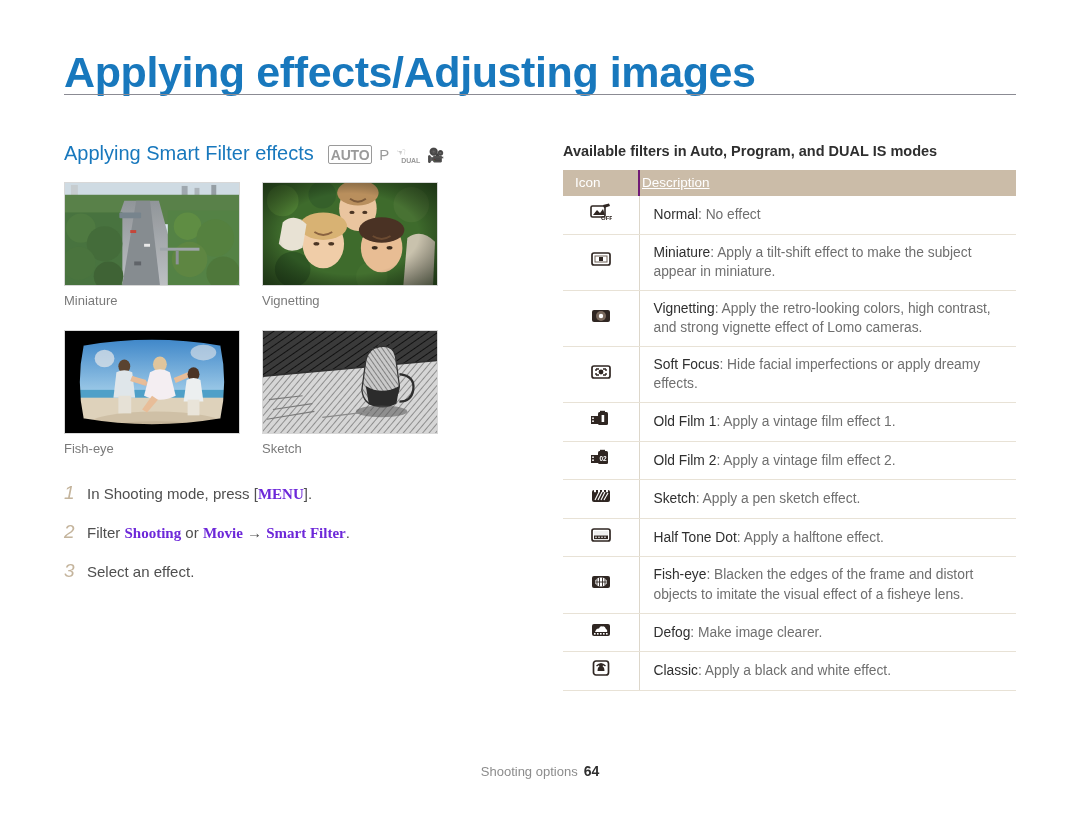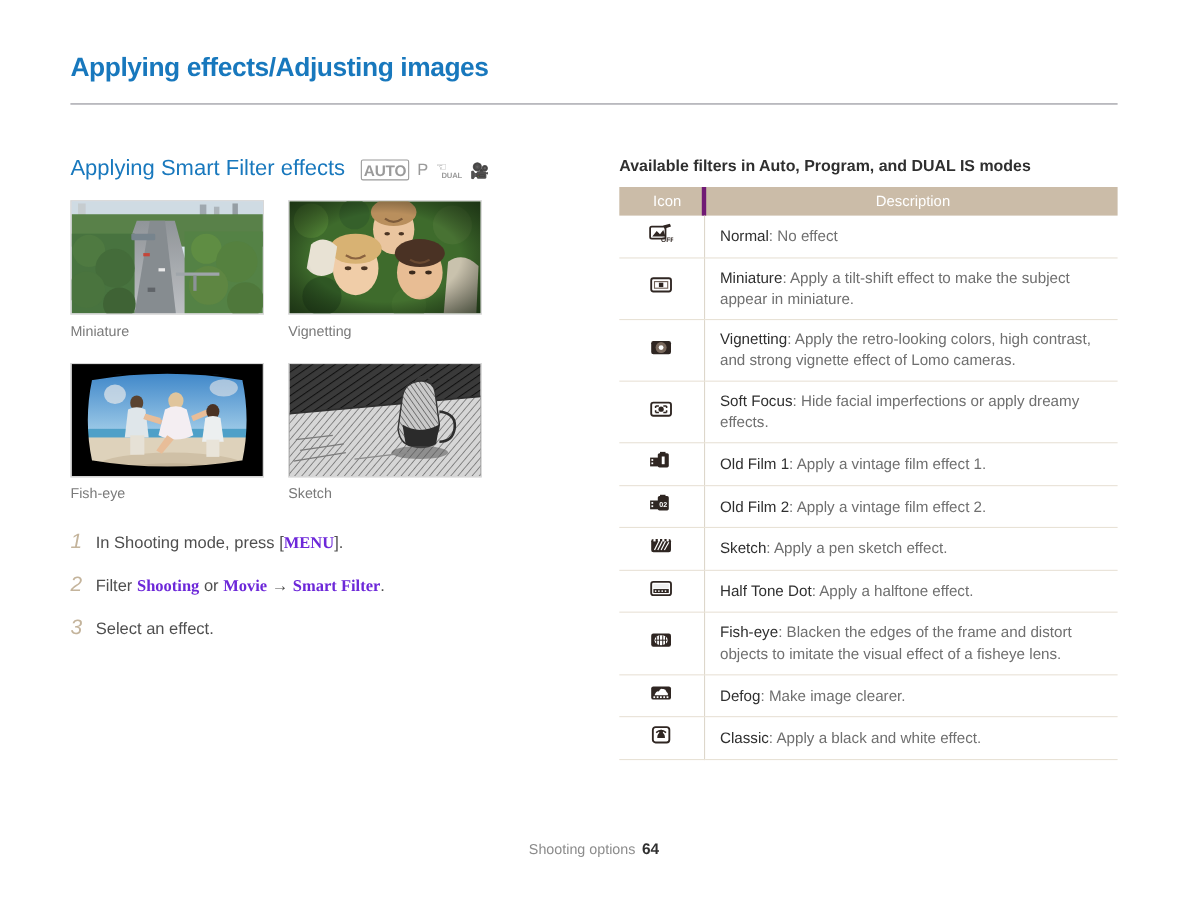--- a/index.html
+++ b/index.html
@@ -19,21 +19,21 @@
   .page {
     position: absolute;
     inset: 0;
   }
 
   
   .page-title {
     position: absolute;
     left: 64px;
     top: 48px;
-    font-size: 24px;
+    font-size: 43px;
     font-weight: bold;
     color: #1878bd;
     letter-spacing: -0.4px;
     white-space: nowrap;
   }
   .title-rule {
     position: absolute;
     left: 64px;
     top: 94px;
     width: 952px;
@@ -167,28 +167,29 @@
   table.filters {
     border-collapse: collapse;
     width: 453px;
     table-layout: fixed;
   }
   table.filters thead th {
     background: #cbbca8;
     color: #ffffff;
     font-weight: normal;
     font-size: 13.5px;
-    text-align: center;
+    text-align: left;
     padding: 5px 0 6px 12px;
     border: none;
   }
   table.filters thead th.icon-h { width: 63px; }
   table.filters thead th.desc-h {
-    border-left: 4px solid #701a75;
+    border-left: 2px solid #701a75;
     padding-left: 2px;
+    text-decoration: underline;
   }
   table.filters td {
     border-bottom: 1px solid #e8e2d6;
     vertical-align: middle;
     font-size: 13.8px;
     line-height: 1.42;
     color: #6f6f6f;
   }
   table.filters td.ic {
     width: 63px;

